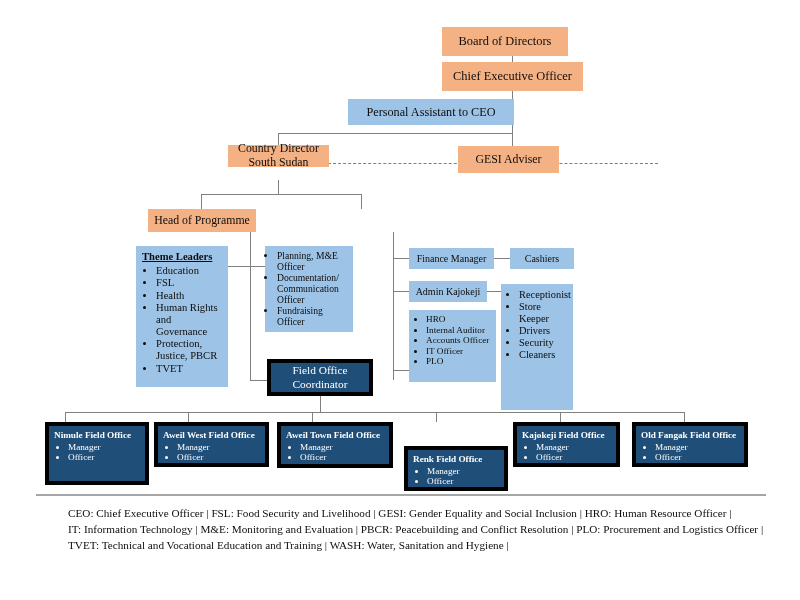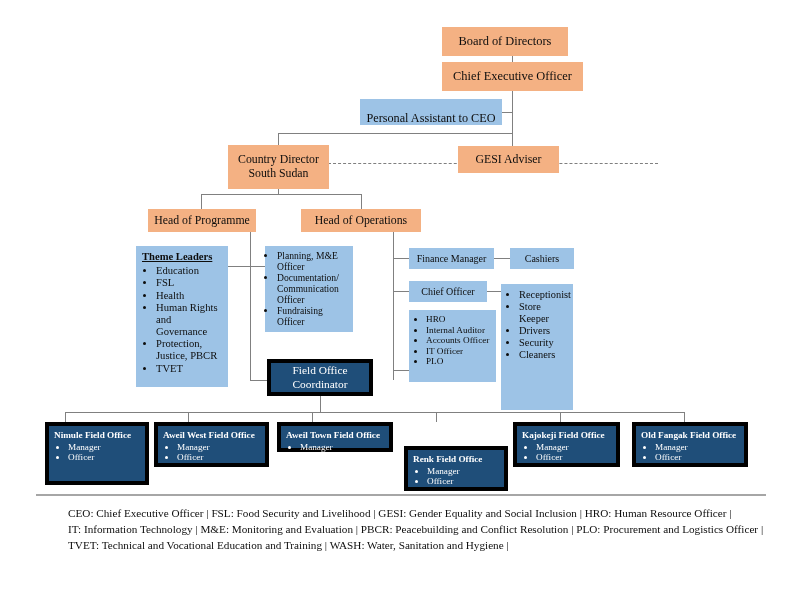--- a/index.html
+++ b/index.html
@@ -143,40 +143,37 @@
   <div class="ln lnv" style="left:684px; top:412px; height:10px;"></div>
 
   <div class="box orange" style="left:442px; top:27px; width:126px; height:29px; font-size:12.4px;">
     <span>Board of Directors</span>
   </div>
 
   <div class="box orange" style="left:442px; top:62px; width:141px; height:29px; font-size:12.4px;">
     <span>Chief Executive Officer</span>
   </div>
 
-  <div class="box lblue" style="left:360px; top:99px; width:142px; height:26px; font-size:12.2px;justify-content:flex-end;">
+  <div class="box lblue" style="left:348px; top:99px; width:166px; height:26px; font-size:12.2px;">
     <span>Personal Assistant to CEO</span>
   </div>
 
-  <div class="box orange" style="left:228px; top:145px; width:101px; height:44px; font-size:11.8px;font-family:Liberation Serif, serif;">
+  <div class="box orange" style="left:228px; top:145px; width:101px; height:22px; font-size:11.8px;font-family:Liberation Serif, serif;">
     <span>Country Director</span>
     <span>South Sudan</span>
   </div>
 
   <div class="box orange" style="left:458px; top:146px; width:101px; height:27px; font-size:11.8px;">
     <span>GESI Adviser</span>
   </div>
 
   <div class="box orange" style="left:148px; top:209px; width:108px; height:23px; font-size:11.8px;">
     <span>Head of Programme</span>
   </div>
 
-  <div class="box orange" style="left:301px; top:209px; width:120px; height:23px; font-size:11.8px;">
-    <span>Head of Operations</span>
-  </div>
 
   <div class="box lblue listbox" style="left:136px; top:246px; width:92px; height:141px; font-size:10.6px; padding:5px 4px 4px 6px;">
     <span class="boxtitle underline">Theme Leaders</span>
     <ul class="bullets" style="margin-top:2px;">
       <li>Education</li>
       <li>FSL</li>
       <li>Health</li>
       <li>Human Rights and Governance</li>
       <li>Protection, Justice, PBCR</li>
       <li>TVET</li>
@@ -198,21 +195,21 @@
 
   <div class="box lblue" style="left:409px; top:248px; width:85px; height:21px; font-size:10px;">
     <span>Finance Manager</span>
   </div>
 
   <div class="box lblue" style="left:510px; top:248px; width:64px; height:21px; font-size:10px;">
     <span>Cashiers</span>
   </div>
 
   <div class="box lblue" style="left:409px; top:281px; width:78px; height:21px; font-size:10px;">
-    <span>Chief Officer</span>
+    <span>Admin Kajokeji</span>
   </div>
 
   <div class="box lblue listbox" style="left:409px; top:310px; width:87px; height:72px; font-size:9.2px; padding:4px 3px 15px 3px;">
     <ul class="bullets">
       <li>HRO</li>
       <li>Internal Auditor</li>
       <li>Accounts Officer</li>
       <li>IT Officer</li>
       <li>PLO</li>
     </ul>
@@ -237,21 +234,21 @@
   </div>
 
   <div class="box navy listbox" style="left:154px; top:422px; width:115px; height:45px; font-size:9.2px; padding:4px 3px 3px 5px;">
     <span class="boxtitle">Aweil West Field Office</span>
     <ul class="bullets" style="margin-top:1px;">
       <li>Manager</li>
       <li>Officer</li>
     </ul>
   </div>
 
-  <div class="box navy listbox" style="left:277px; top:422px; width:116px; height:30px; font-size:9.2px; padding:4px 3px 3px 5px;">
+  <div class="box navy listbox" style="left:277px; top:422px; width:116px; height:46px; font-size:9.2px; padding:4px 3px 3px 5px;">
     <span class="boxtitle">Aweil Town Field Office</span>
     <ul class="bullets" style="margin-top:1px;">
       <li>Manager</li>
       <li>Officer</li>
     </ul>
   </div>
 
   <div class="box navy listbox" style="left:404px; top:422px; width:104px; height:45px; font-size:9.2px; padding:4px 3px 3px 5px;margin-top:24px;">
     <span class="boxtitle">Renk Field Office</span>
     <ul class="bullets" style="margin-top:1px;">

